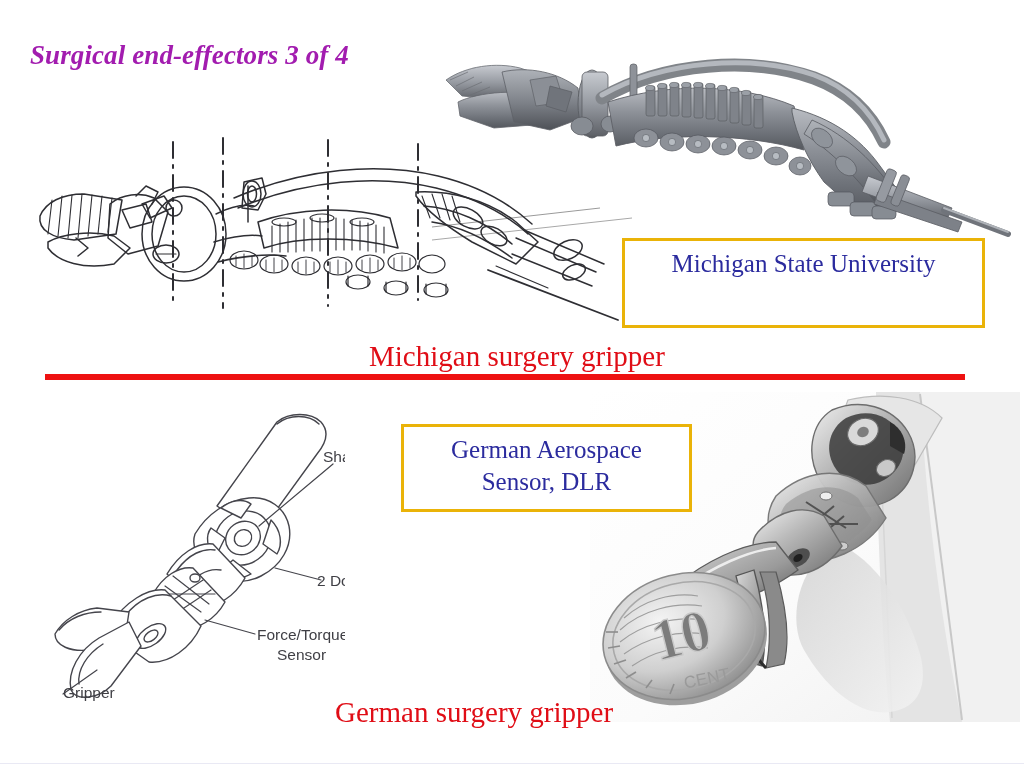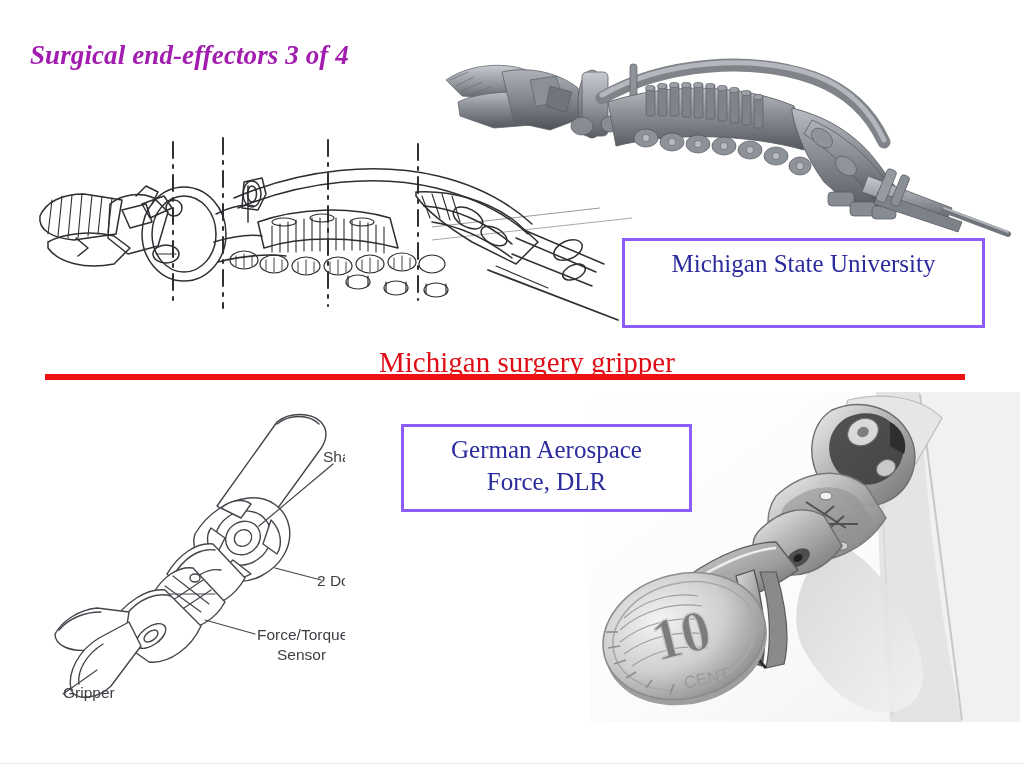--- a/index.html
+++ b/index.html
@@ -32,21 +32,21 @@
     white-space: nowrap;
   }
 
   
   .red-caption {
     position: absolute;
     font-size: 29px;
     color: #e00d16;
     white-space: nowrap;
   }
-  #caption-michigan { left: 379px; top: 340px; margin-top: 6px; }
+  #caption-michigan { left: 369px; top: 340px; }
   #caption-german   { left: 335px; top: 696px; }
 
   
   #red-divider {
     position: absolute;
     left: 45px;
     top: 374px;
     width: 920px;
     height: 6px;
     background: #ee1111;
@@ -56,21 +56,21 @@
     left: 0px;
     top: 763px;
     width: 1024px;
     height: 1px;
     background: #e9e9f4;
   }
 
   
   .blue-box {
     position: absolute;
-    border: 3px solid #8b5cf6;
+    border: 3px solid #eab308;
     background: #ffffff;
     color: #2b2b9e;
     text-align: center;
     font-size: 25px;
     line-height: 1.28;
     box-sizing: border-box;
     padding-top: 7px;
   }
   #box-msu { left: 622px; top: 238px; width: 363px; height: 90px; }
   #box-dlr { left: 401px; top: 424px; width: 291px; height: 88px; }
@@ -501,19 +501,20 @@
         <path d="M24 272 L36 268"></path>
           <path d="M36 286 L46 280"></path>
         <path d="M56 296 L62 288"></path>
           <path d="M80 302 L84 292"></path>
       </g>
     </svg>
   </div>
 
   <div class="blue-box" id="box-dlr">
     <span class="bline">German Aerospace</span>
-    <span class="bline">Force, DLR</span>
+    <span class="bline">Sensor, DLR</span>
   </div>
 
+  <div class="red-caption" id="caption-german">German surgery gripper</div>
 
   <div id="bottom-rule"></div>
 
 </div>
 
 </body></html>

